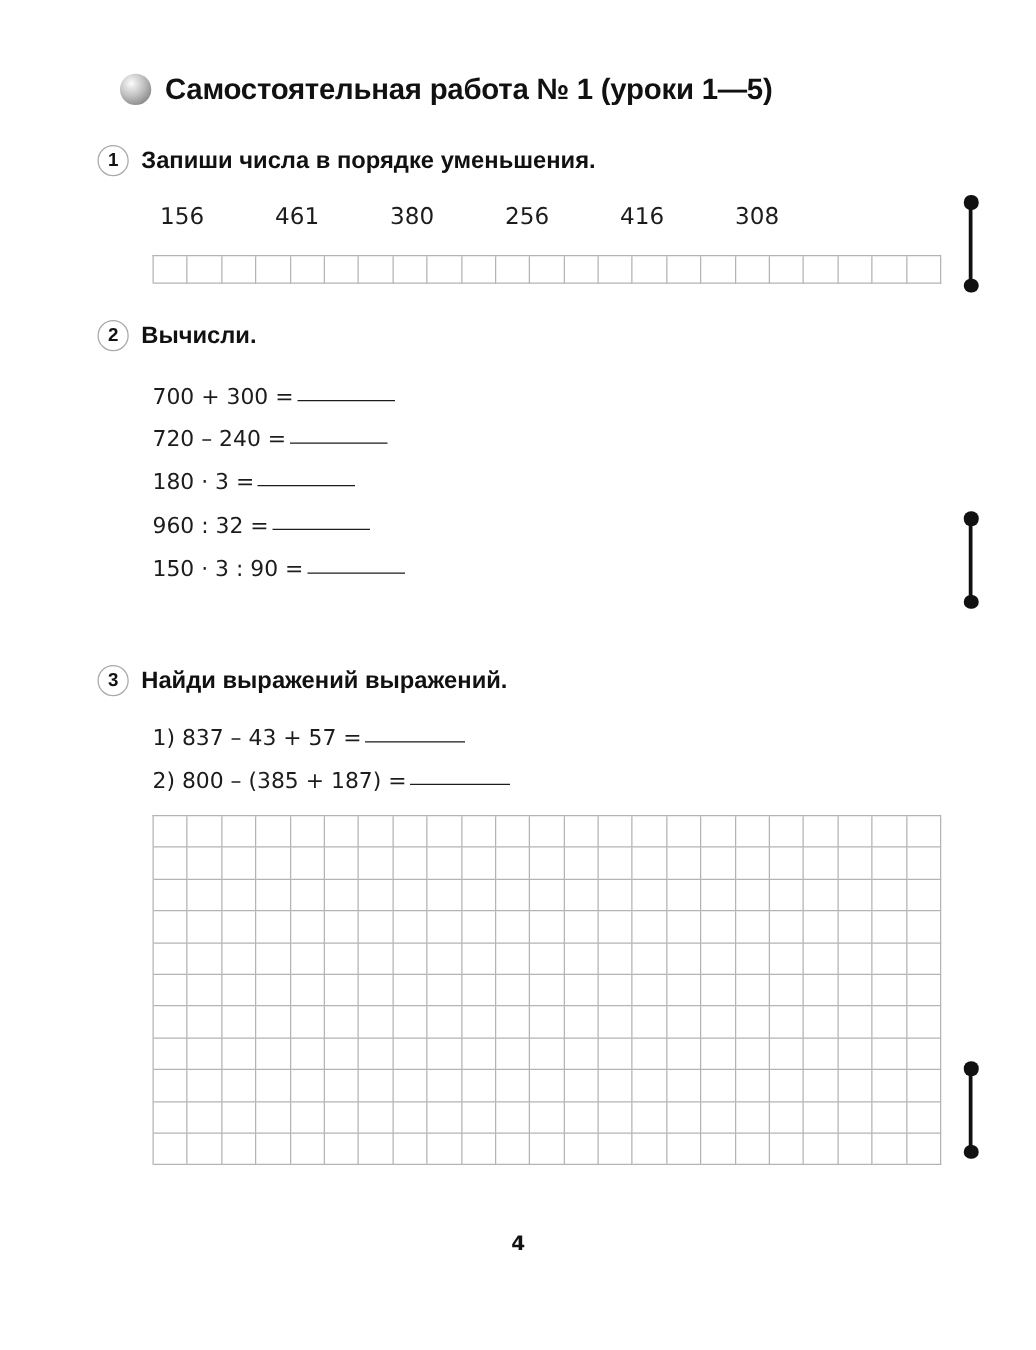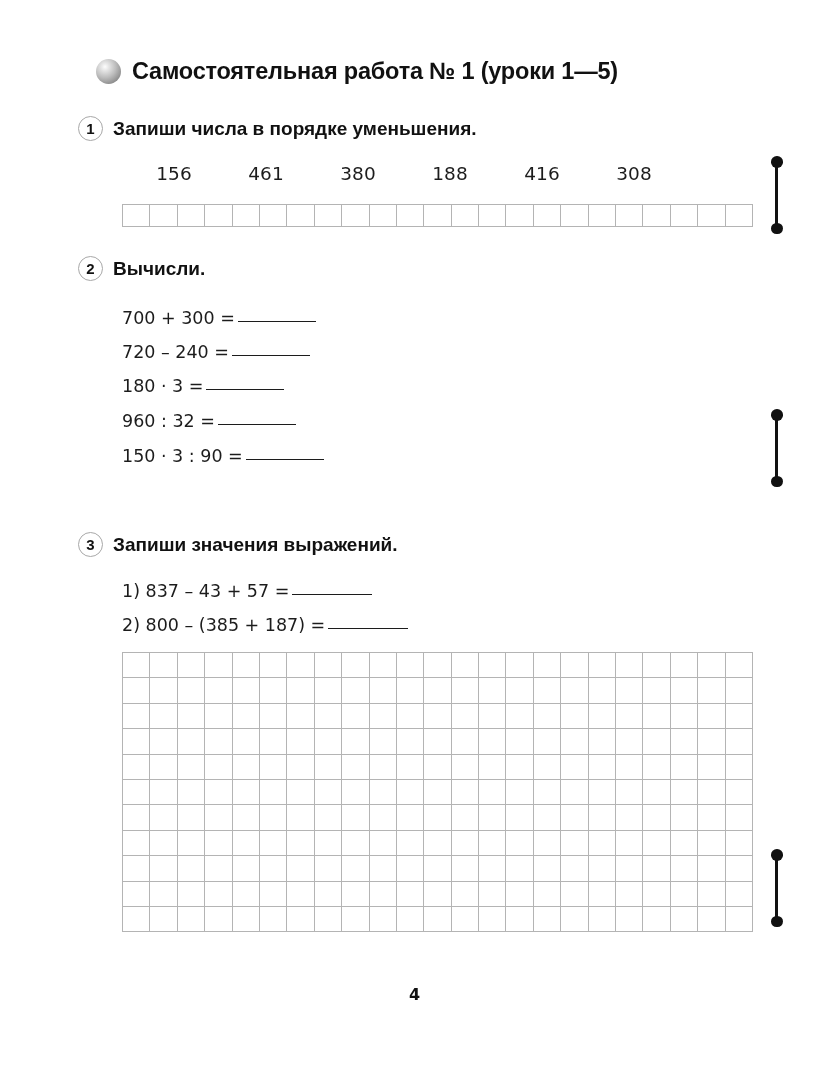--- a/index.html
+++ b/index.html
@@ -96,21 +96,20 @@
     left: 128px;
     top: 163px;
     width: 620px;
     display: flex;
     font-family: "DejaVu Sans", sans-serif;
     font-size: 18.5px;
     color: #1c1c1c;
   }
   .numbers-row span {
     width: 92px;
-    text-align: center;
   }
 
   
   .grid {
     position: absolute;
     box-sizing: content-box;
     border-top: 1.6px solid #b4b4b4;
     border-left: 1.6px solid #b4b4b4;
     background: #ffffff;
   }
@@ -172,21 +171,21 @@
 
   <div class="task-head" style="left:78px; top:116px;">
     <div class="num-circle">1</div>
     <div class="task-title">Запиши числа в порядке уменьшения.</div>
   </div>
 
   <div class="numbers-row">
     <span>156</span>
     <span>461</span>
     <span>380</span>
-    <span>188</span>
+    <span>256</span>
     <span>416</span>
     <span>308</span>
   </div>
 
   <div class="grid" id="task1-grid" style="left:122px; top:204px;">
       <div class="grow">
         <div class="gcell" style="width: 27.4px; height: 22px;"></div>
         <div class="gcell" style="width: 27.4px; height: 22px;"></div>
         <div class="gcell" style="width: 27.4px; height: 22px;"></div>
         <div class="gcell" style="width: 27.4px; height: 22px;"></div>
@@ -228,21 +227,21 @@
   </div>
   <div class="mathline" style="left:122px; top:411px;">
     <span>960 : 32 =</span><span class="blank" style="width:78px;"></span>
   </div>
   <div class="mathline" style="left:122px; top:446px;">
     <span>150 · 3 : 90 =</span><span class="blank" style="width:78px;"></span>
   </div>
 
   <div class="task-head" style="left:78px; top:532px;">
     <div class="num-circle">3</div>
-    <div class="task-title">Запиши значения выражений.</div>
+    <div class="task-title">Найди выражений выражений.</div>
   </div>
 
   <div class="mathline" style="left:122px; top:581px;">
     <span>1) 837 – 43 + 57 =</span><span class="blank" style="width:80px;"></span>
   </div>
   <div class="mathline" style="left:122px; top:615px;">
     <span>2) 800 – (385 + 187) =</span><span class="blank" style="width:80px;"></span>
   </div>
 
   <div class="grid" id="task3-grid" style="left:122px; top:652px;">

